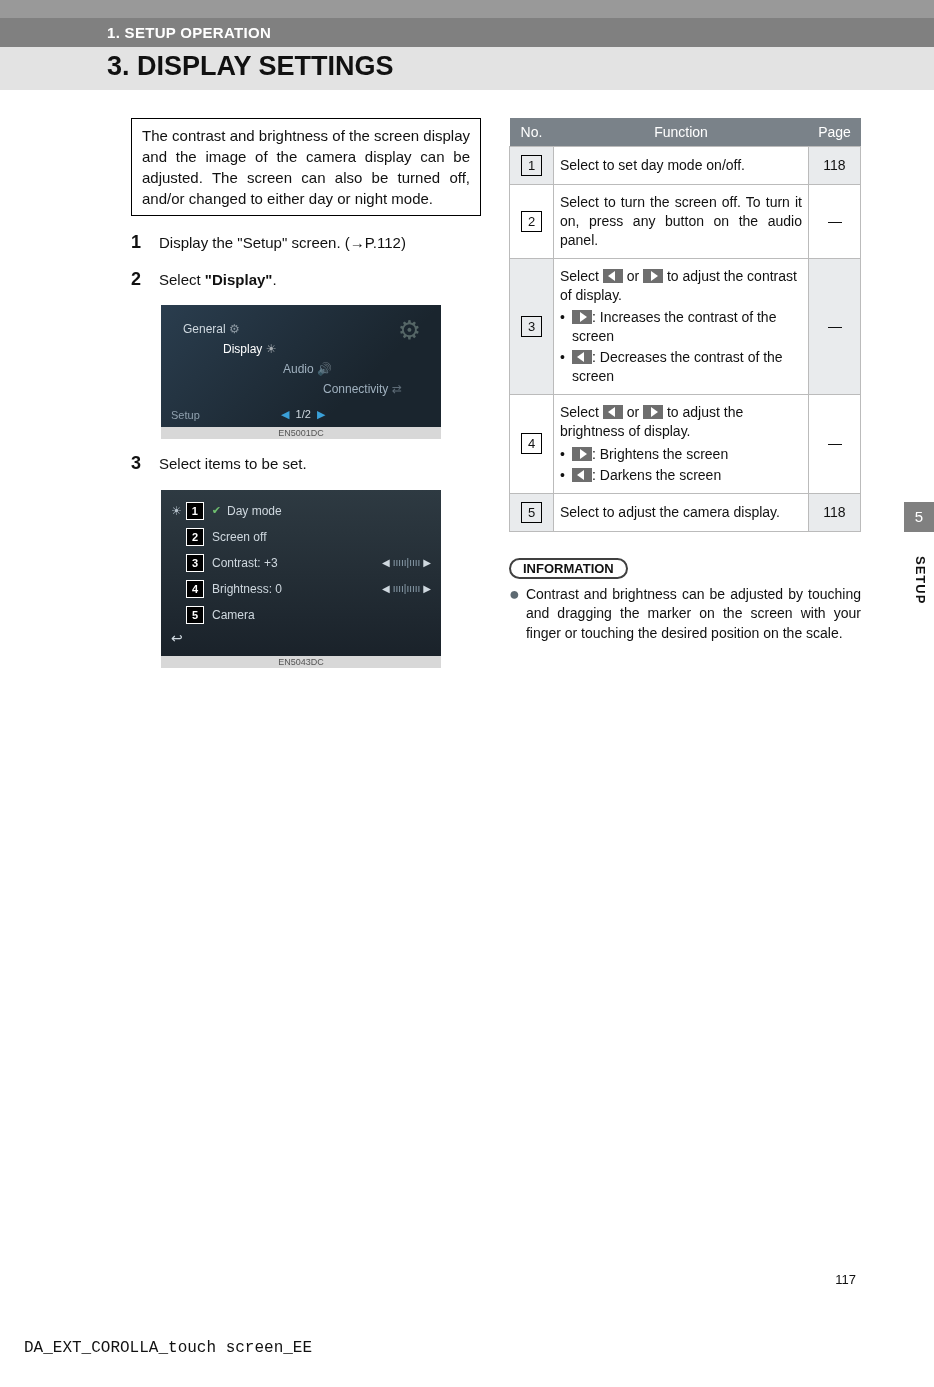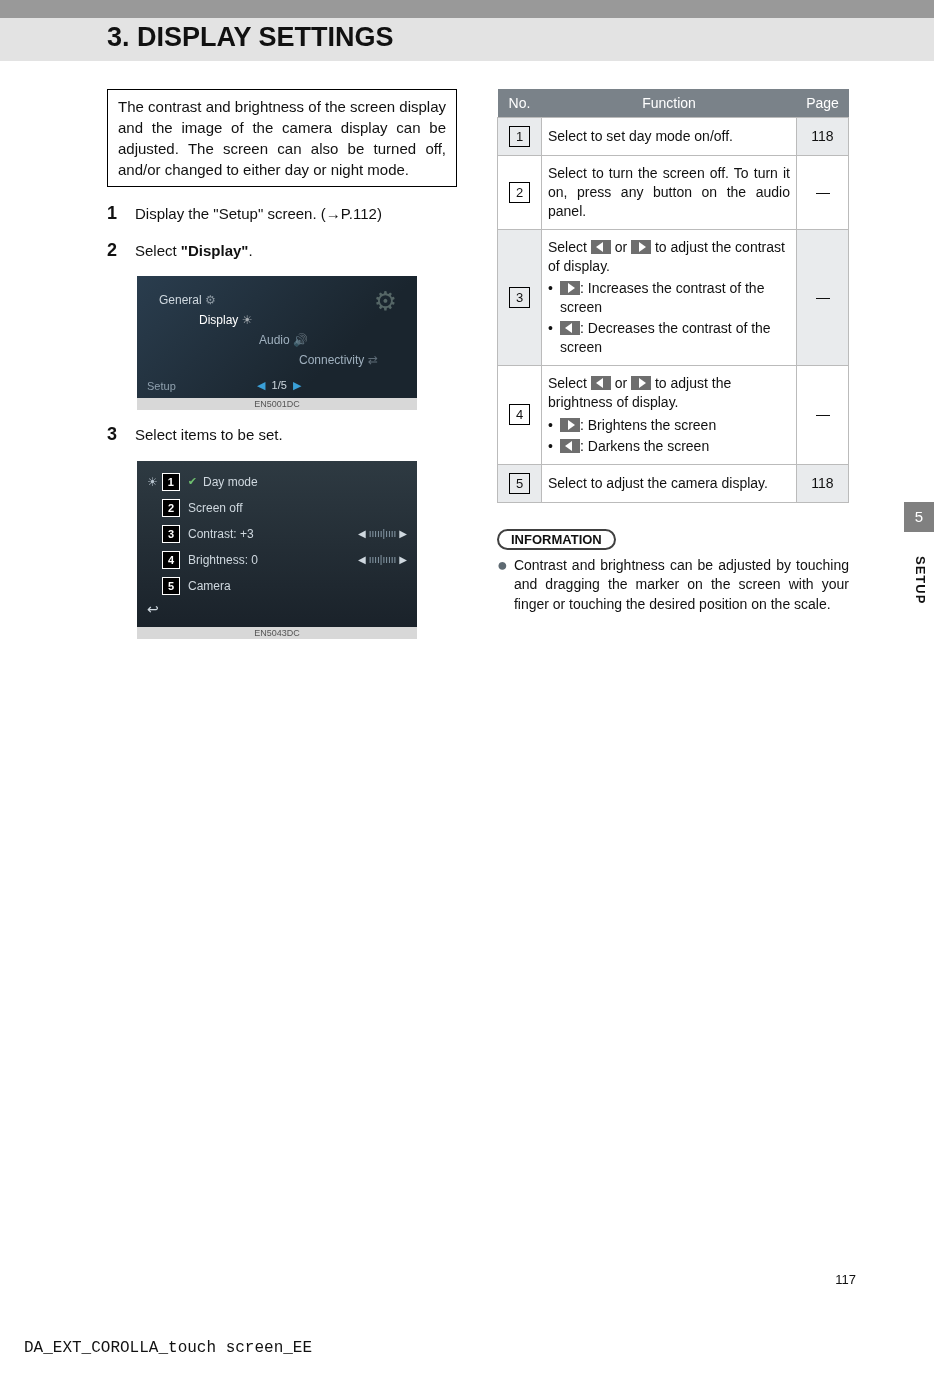--- a/index.html
+++ b/index.html
@@ -1,21 +1,21 @@
 <!DOCTYPE html>
 <html><head>
 <meta charset="utf-8">
 <style>
   html,body{margin:0;padding:0;background:#fff;font-family:Arial,Helvetica,sans-serif;color:#111;}
   .page{width:934px;height:1387px;position:relative;box-sizing:border-box;padding:0;}
   .topbar{height:18px;background:#999;}
   .section-bar{background:#808080;color:#fff;font-weight:bold;font-size:15px;padding:6px 0 6px 107px;letter-spacing:.3px;}
   .title-bar{background:#e3e3e3;padding:4px 0 8px 107px;}
   .title-bar h1{margin:0;font-size:27px;font-weight:bold;color:#111;}
-  .content{display:flex;padding:28px 48px 0 107px;gap:40px;}
+  .content{display:flex;padding:28px 48px 0 107px;gap:28px;margin-left:24px;}
   .col{flex:0 0 350px;}
   .col.right{flex:0 0 352px;}
   .intro-box{border:1px solid #000;padding:6px 10px;font-size:15px;line-height:1.4;text-align:justify;}
   ol.steps{list-style:none;padding:0;margin:16px 0 0 0;}
   ol.steps>li{display:flex;margin-bottom:14px;align-items:flex-start;}
   .stepnum{font-weight:bold;font-size:18px;width:28px;flex-shrink:0;}
   .steptext{font-size:15px;line-height:1.5;flex:1;}
   .steptext b{font-weight:bold;}
   .arrow{font-family:Arial;}
   .shot{margin:6px 0 14px 30px;width:280px;position:relative;font-family:Arial;}
@@ -63,20 +63,21 @@
   .sidetext{position:absolute;right:6px;top:556px;writing-mode:vertical-rl;font-weight:bold;font-size:13px;letter-spacing:1px;}
   .pagenum{position:absolute;right:78px;bottom:100px;font-size:13px;}
   .footer{position:absolute;left:24px;bottom:30px;font-size:16px;font-family:Liberation Mono, monospace;}
   .mdash{letter-spacing:-1px;}
 </style>
 </head>
 <body>
 <div class="page">
 
 <div class="topbar"></div>
+<div class="section-bar">1. SETUP OPERATION</div>
 <div class="title-bar">
   <h1>3. DISPLAY SETTINGS</h1>
 </div>
 
 <div class="content">
 
   <div class="col">
     <div class="intro-box">The contrast and brightness of the screen display and the image of the camera display can be adjusted. The screen can also be turned off, and/or changed to either day or night mode.</div>
 
     <ol class="steps">
@@ -96,21 +97,21 @@
 
     <div class="shot">
       <div class="shot-inner">
         <span class="shot-gear">⚙</span>
         <div class="shot-item i-general"><span>General</span> <span style="opacity:.6">⚙</span></div>
         <div class="shot-item i-display"><span>Display</span> <span style="opacity:.6">☀</span></div>
         <div class="shot-item i-audio"><span>Audio</span> <span style="opacity:.5">🔊</span></div>
         <div class="shot-item i-conn"><span>Connectivity</span> <span style="opacity:.5">⇄</span></div>
         <div class="shot-bottom">Setup</div>
         <div class="shot-pager">
-          <span class="pager-tri">◀</span>&nbsp;&nbsp;<span>1/5</span>&nbsp;&nbsp;<span class="pager-tri">▶</span>
+          <span class="pager-tri">◀</span>&nbsp;&nbsp;<span>1/2</span>&nbsp;&nbsp;<span class="pager-tri">▶</span>
         </div>
       </div>
       <div class="shot-code">EN5001DC</div>
     </div>
 
     <ol class="steps" style="margin-top:4px;">
       <li>
         <span class="stepnum">3</span>
         <span class="steptext">Select items to be set.</span>
       </li>

